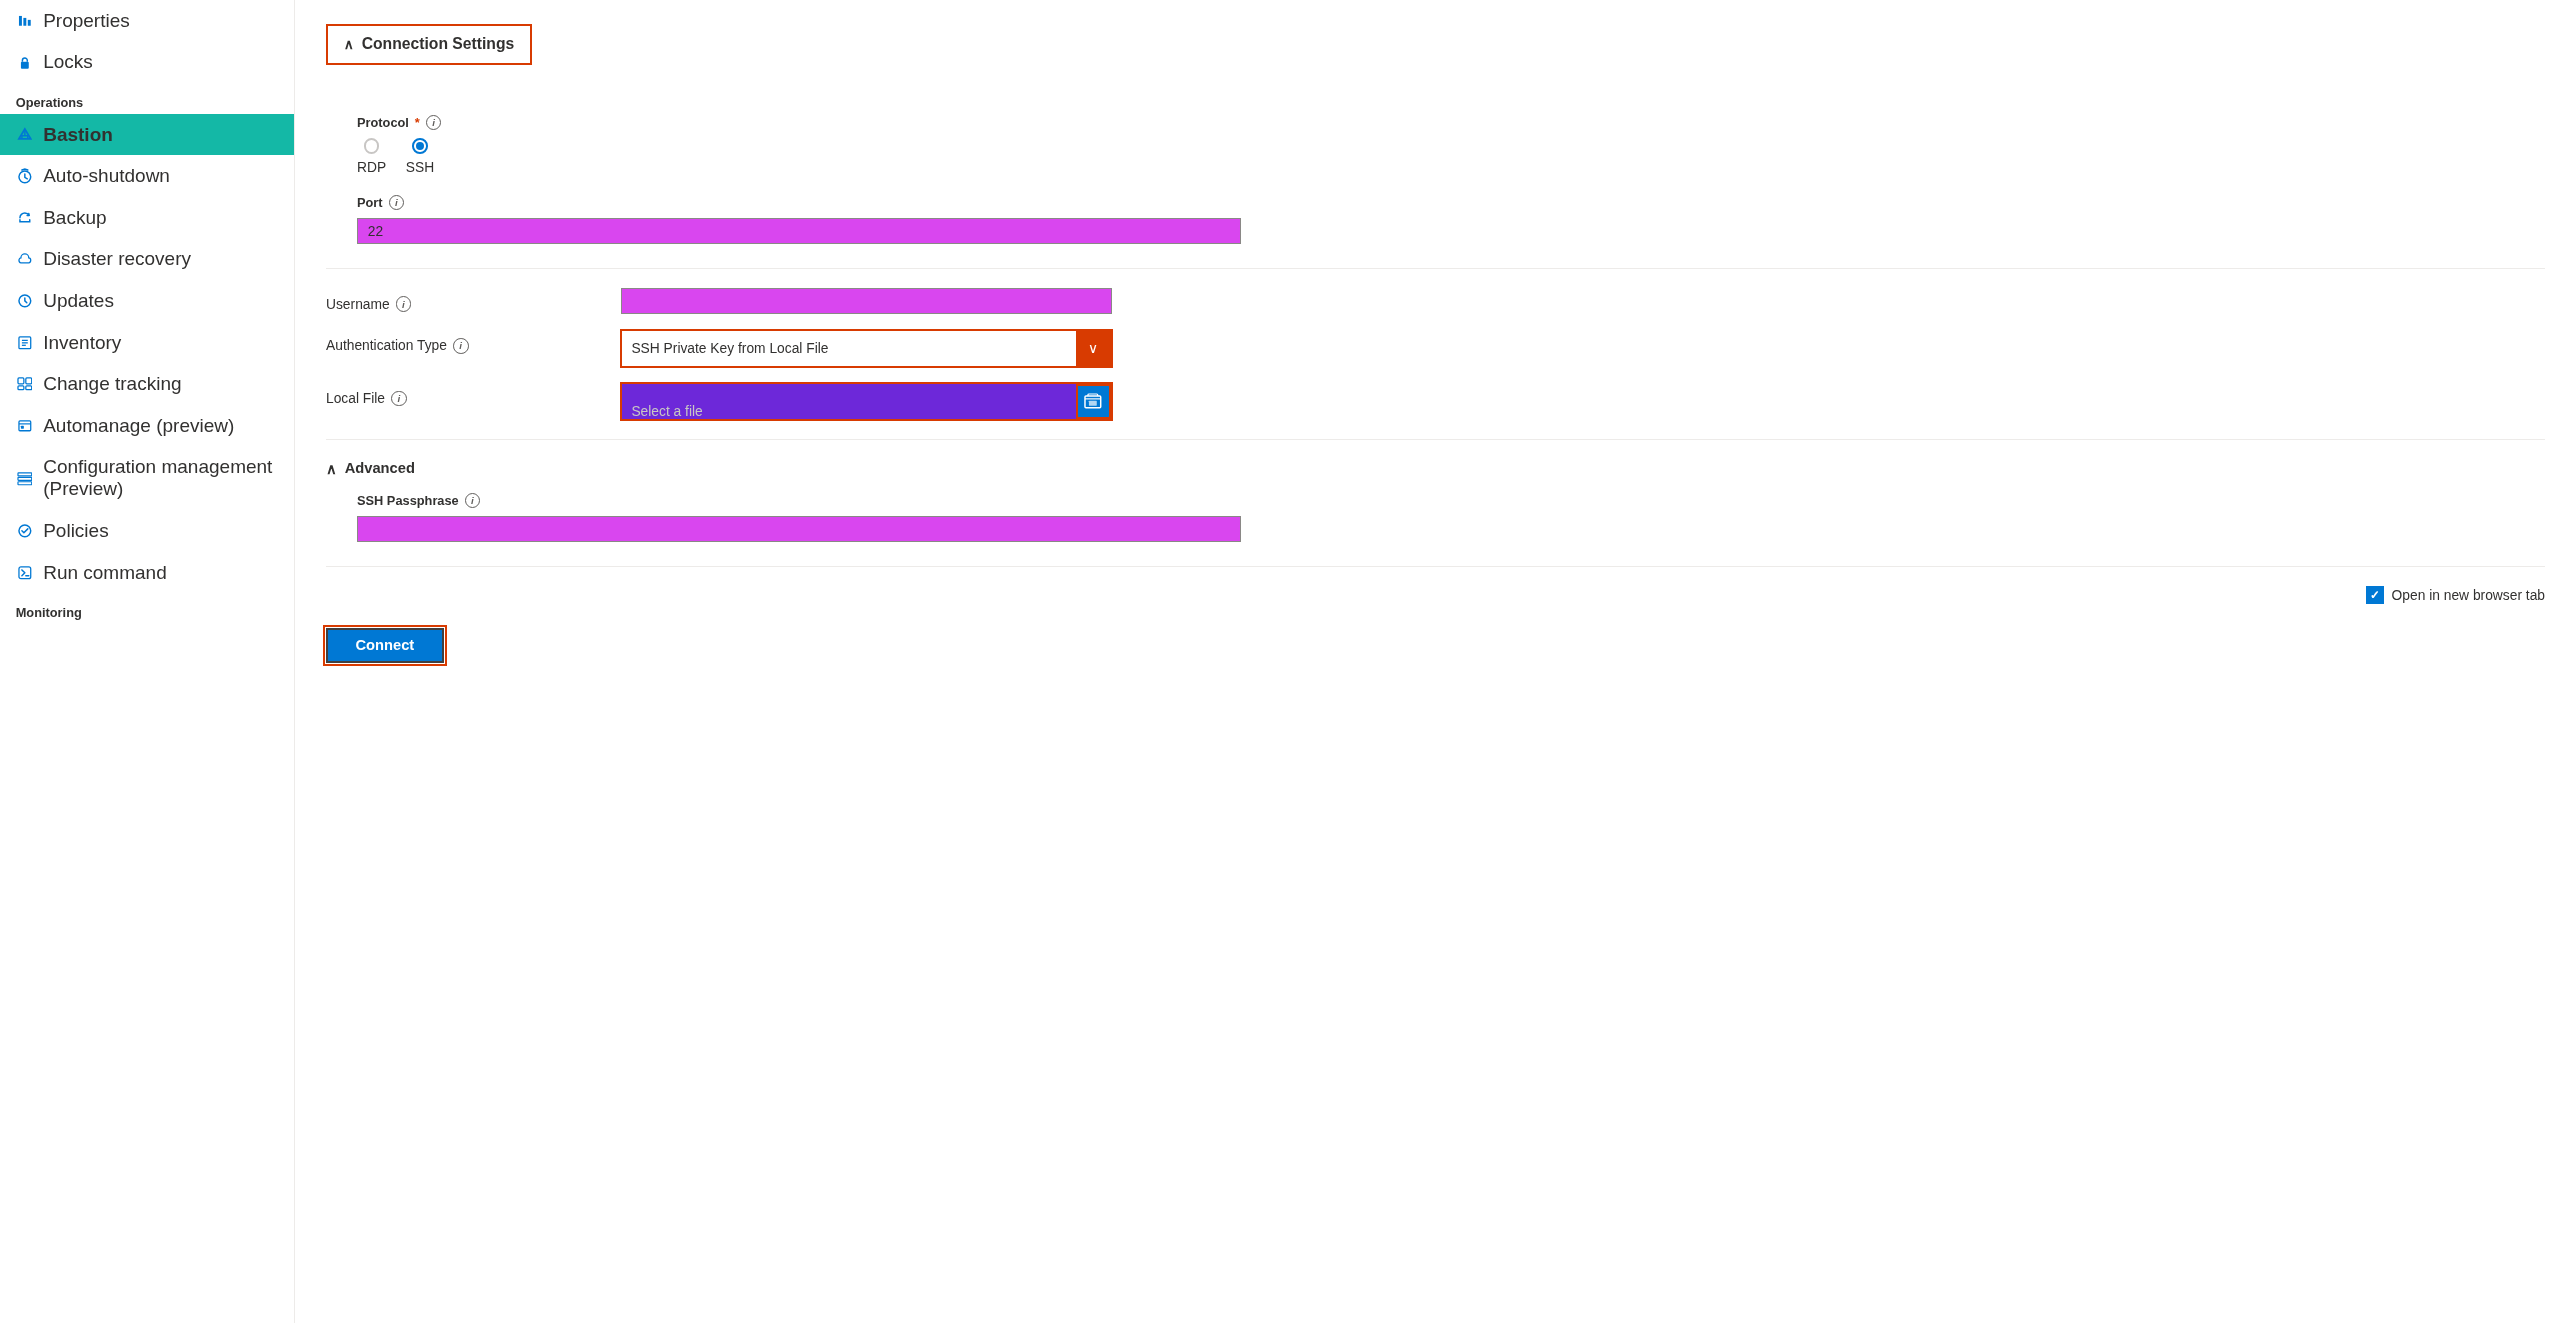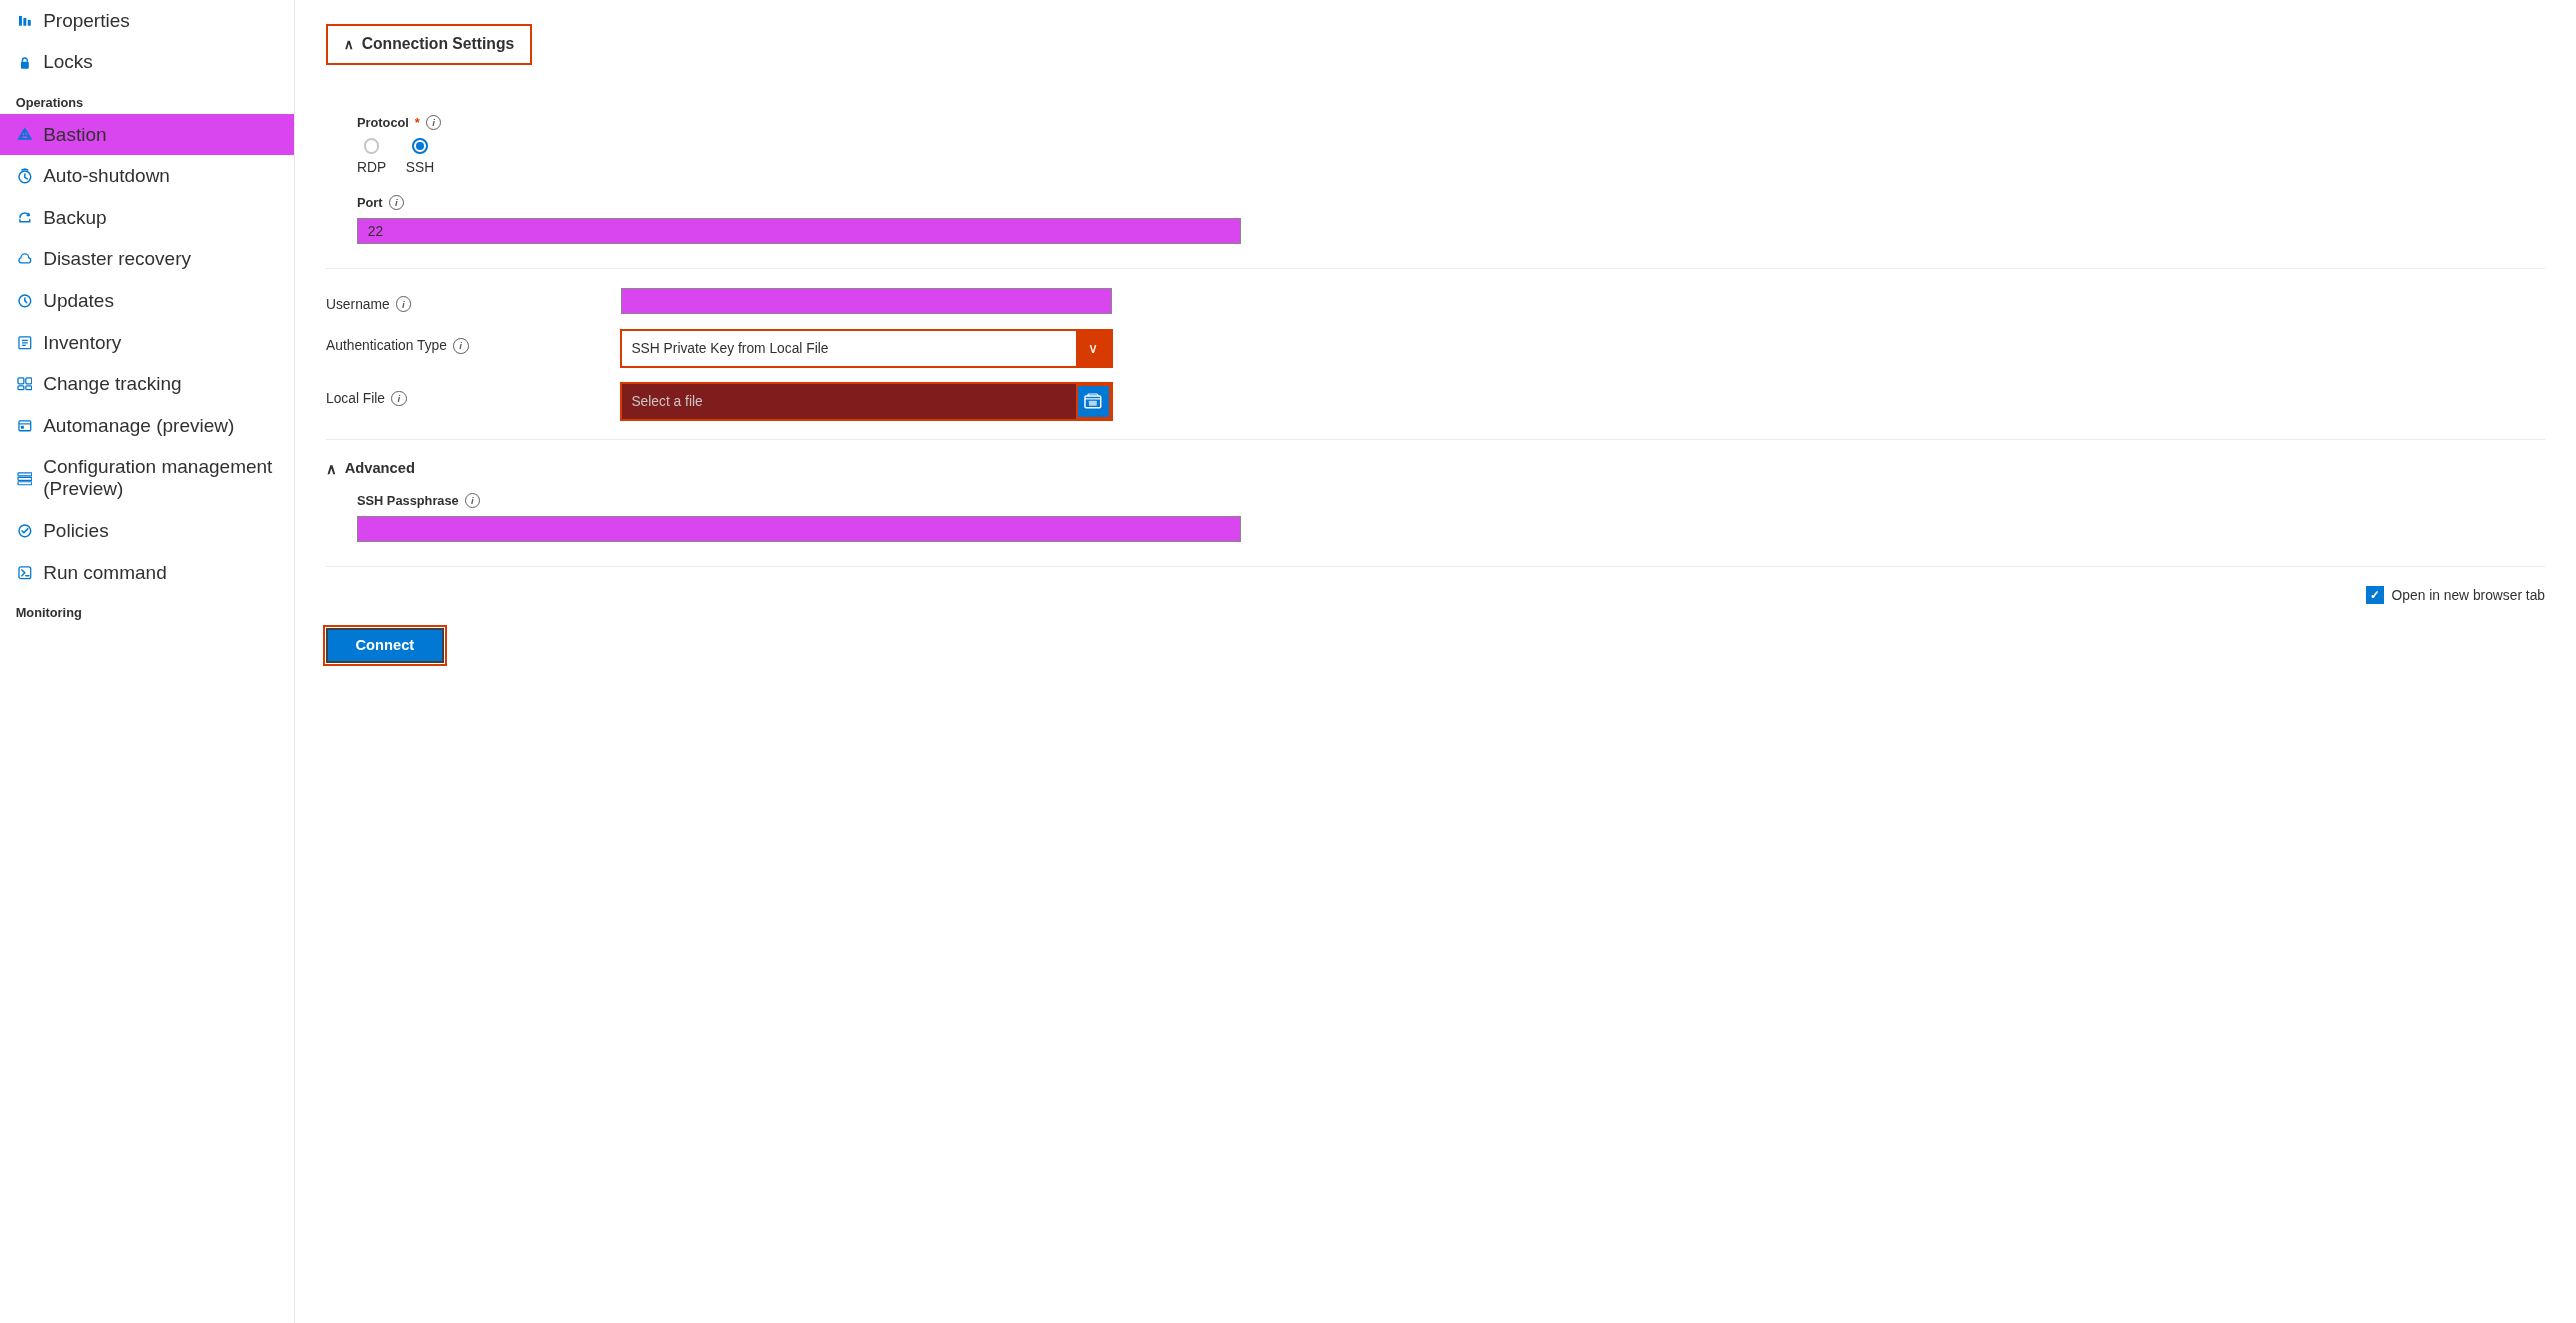--- a/index.html
+++ b/index.html
@@ -17,21 +17,21 @@
     }
     .sidebar-item {
       display: flex;
       align-items: center;
       padding: 9.8px 15.7px;
       cursor: pointer;
       gap: 9.8px;
       font-size: 19px;
       color: #323130;
     }
-    .sidebar-item.active { background: #d946ef; font-weight: 400; }
+    .sidebar-item.active { background: #14b8a6; font-weight: 700; }
     .sidebar-section-label {
       padding: 11.8px 15.7px 3.9px 15.7px;
       font-size: 12.8px;
       font-weight: 700;
       color: #323130;
     }
     .sidebar-icon {
       width: 17.7px;
       height: 17.7px;
       display: flex;
@@ -219,24 +219,24 @@
       outline: 2px solid #d83b01;
       outline-offset: -1px;
     }
     .file-input-text {
       flex: 1;
       height: 35px;
       padding: 0 9.8px;
       border: none;
       font-size: 13.8px;
       color: #c8c6c4;
-      background: #7f1d1d;
+      background: #6d28d9;
       outline: none;
       display: flex;
-      align-items: center;
+      align-items: flex-end;
     }
     .file-browse-btn {
       width: 35px;
       height: 35px;
       background: #0078d4;
       display: flex;
       align-items: center;
       justify-content: center;
       cursor: pointer;
       color: #fff;

